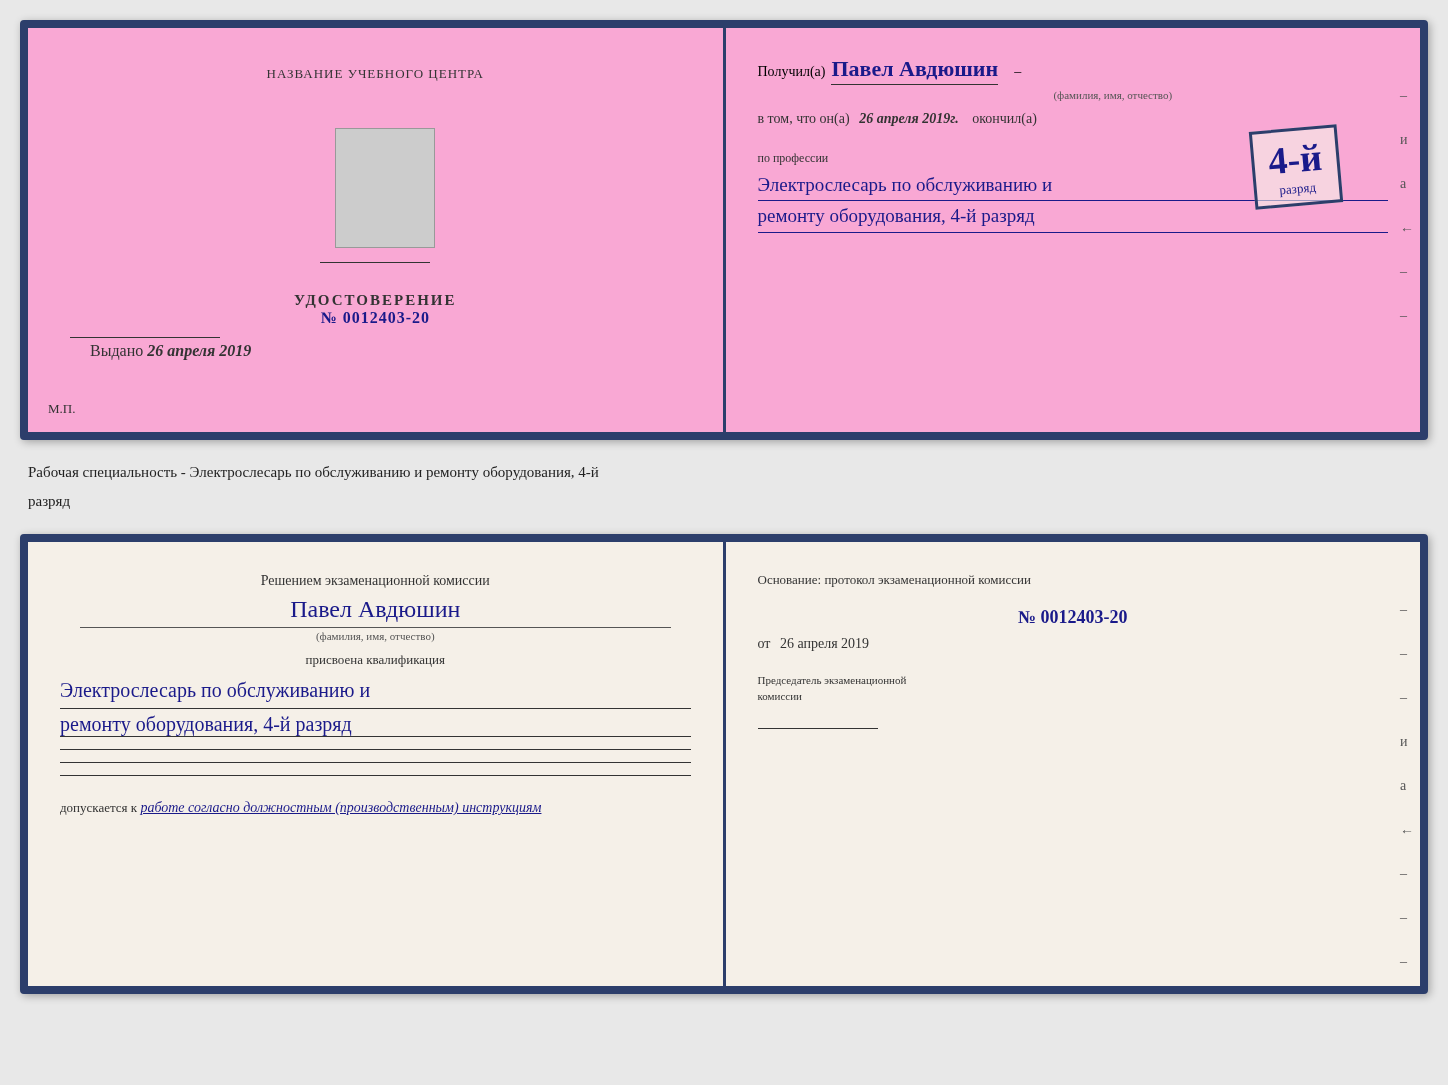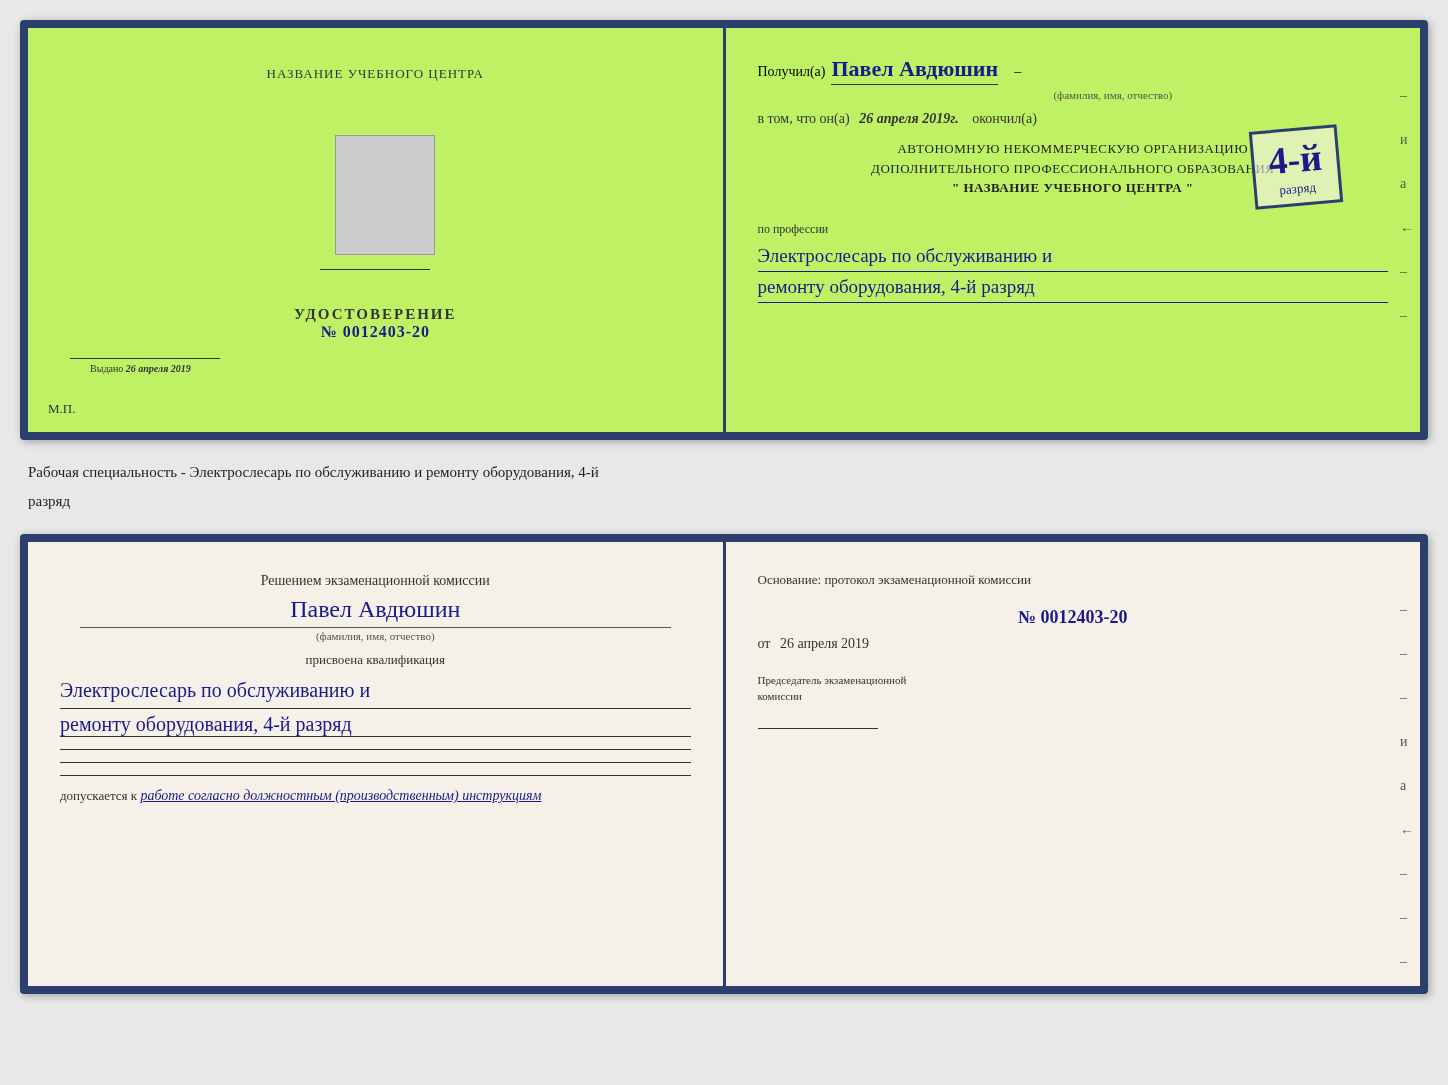--- a/index.html
+++ b/index.html
@@ -13,21 +13,21 @@
 
     .page-wrapper {
       display: flex;
       flex-direction: column;
       gap: 16px;
     }
 
     
     .top-document {
       display: flex;
-      background: #bef264;
+      background: #f9a8d4;
       border: 8px solid #2c3e6b;
       border-radius: 4px;
       min-height: 420px;
       position: relative;
       box-shadow: 2px 2px 8px rgba(0,0,0,0.3);
     }
 
     .doc-left, .doc-right {
       flex: 1;
       padding: 28px 32px;
@@ -77,25 +77,25 @@
       width: 100px;
       height: 120px;
       background: #ccc;
       border: 1px solid #999;
       margin: 10px 0;
       align-self: flex-start;
       margin-left: 20px;
     }
 
     .vydano-line {
-      font-size: 10px;
+      font-size: 16px;
       color: #333;
       align-self: flex-start;
       margin-left: 20px;
-      margin-bottom: 0;
+      margin-bottom: 14px;
     }
 
     .vydano-date {
       font-style: italic;
       font-weight: bold;
     }
 
     .mp-label {
       position: absolute;
       bottom: 15px;
@@ -303,21 +303,21 @@
     }
 
     .sign-line {
       border-bottom: 1px solid #333;
       margin: 12px 0;
     }
 
     .dopuskaetsya-text {
       font-size: 13px;
       color: #333;
-      margin-top: 12px;
+      margin-top: 24px;
     }
 
     .italic-handwritten {
       font-style: italic;
       text-decoration: underline;
       font-family: 'Segoe Script', 'Comic Sans MS', cursive;
       font-size: 14px;
       color: #1a1a8a;
     }
 
@@ -432,25 +432,20 @@
           <span class="date-handwritten" style="margin-left:6px;">26 апреля 2019г.</span>
           <span class="okoncil-text" style="margin-left:10px;">окончил(а)</span>
         </div>
       </div>
 
       <div class="grade-stamp">
         <span>4-й</span>
         <span class="grade-sublabel">разряд</span>
       </div>
 
-      <div class="org-block">
-        <div>АВТОНОМНУЮ НЕКОММЕРЧЕСКУЮ ОРГАНИЗАЦИЮ</div>
-        <div>ДОПОЛНИТЕЛЬНОГО ПРОФЕССИОНАЛЬНОГО ОБРАЗОВАНИЯ</div>
-        <div class="org-name">" НАЗВАНИЕ УЧЕБНОГО ЦЕНТРА "</div>
-      </div>
 
       <div class="profession-line">по профессии</div>
       <div style="margin-top:4px;">
         <div class="handwritten-profession" style="border-bottom:1px solid #1a1a8a;">Электрослесарь по обслуживанию и</div>
         <div class="handwritten-profession" style="border-bottom:1px solid #1a1a8a;">ремонту оборудования, 4-й разряд</div>
       </div>
 
       <div class="right-side-marks">
         <span class="dash-mark">–</span>
         <span class="dash-mark">и</span>

